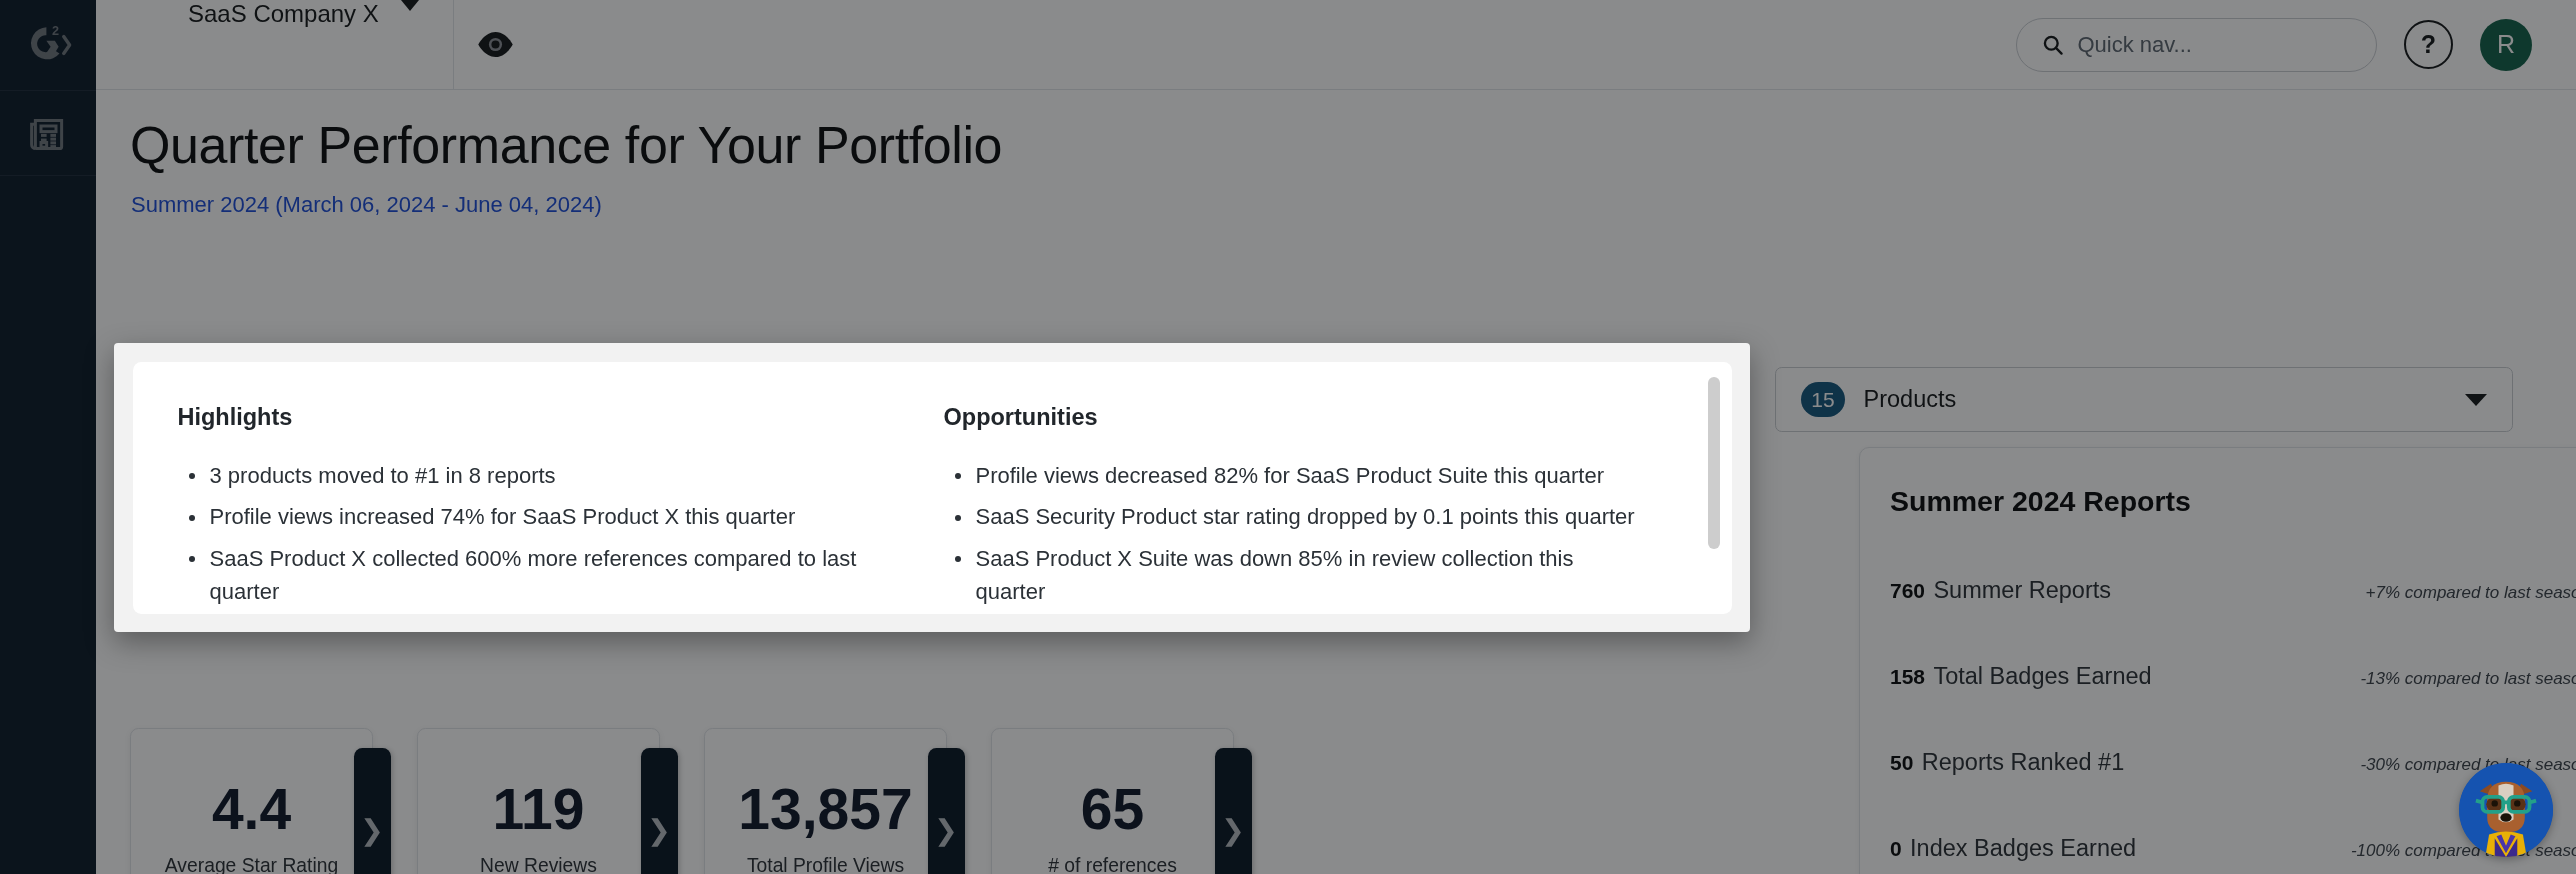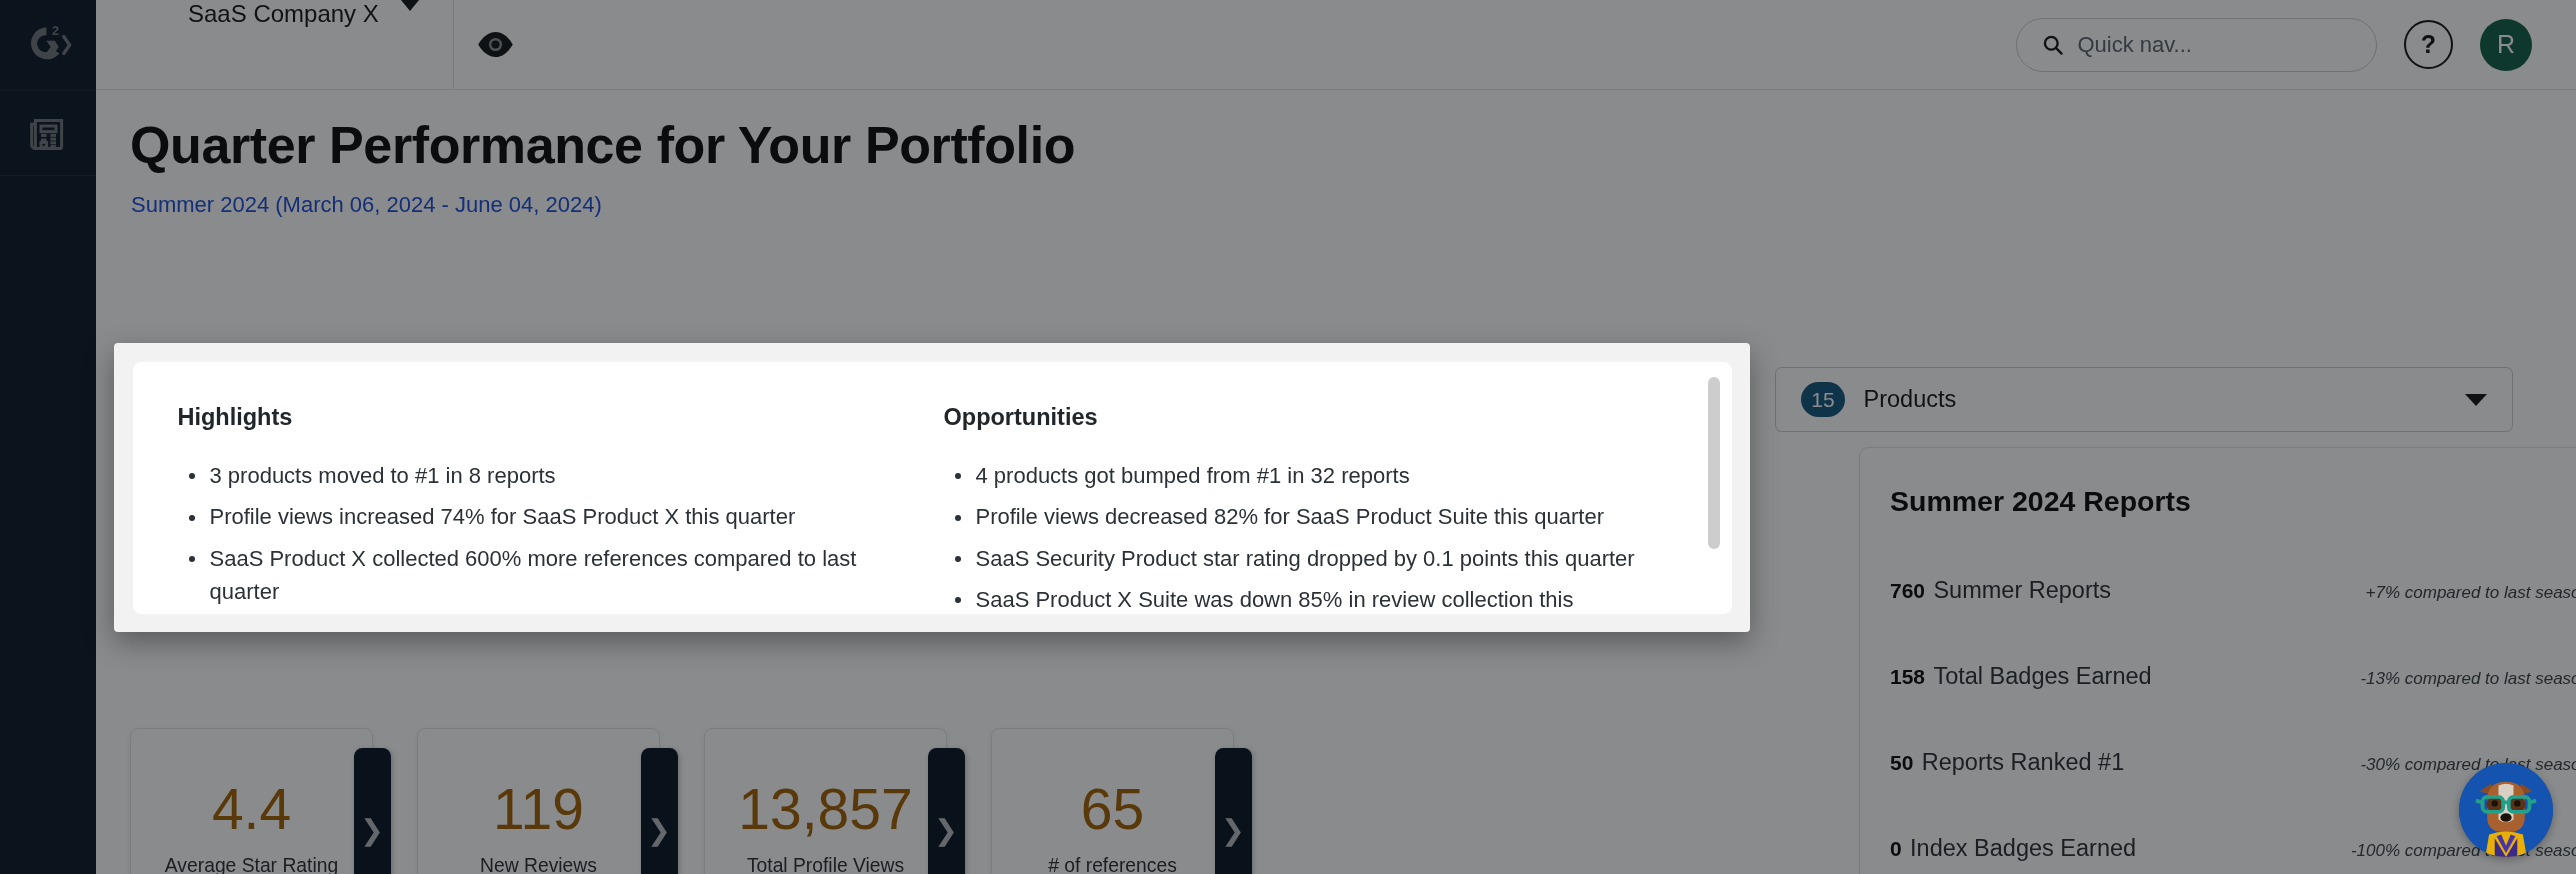--- a/index.html
+++ b/index.html
@@ -104,21 +104,21 @@
   }
 
   
   .page-body {
     position: absolute; left: 96px; top: 90px;
     width: 2480px; height: 785px;
     background: #ffffff;
   }
   .page-title {
     position: absolute; left: 34px; top: 25px;
-    font-size: 52px; font-weight: 700; color: #0b0d0e;
+    font-size: 52px; font-weight: 400; color: #0b0d0e;
     letter-spacing: -0.4px;
   }
   .page-subtitle {
     position: absolute; left: 35px; top: 102px;
     font-size: 22px; color: #1d4ed8;
   }
 
   
   .products-select {
     position: absolute; left: 1679px; top: 277px;
@@ -187,21 +187,21 @@
     position: relative;
     width: 243px; height: 202px;
     background: #ffffff;
     border: 0.8px solid #e1e4e8;
     border-radius: 8.4px;
     box-shadow: 0 2.5px 6.7px rgba(0,0,0,0.07);
     display: flex; flex-direction: column;
     align-items: center; justify-content: center;
   }
   .kpi-value {
-    font-size: 57px; font-weight: 400; color: #a16207;
+    font-size: 57px; font-weight: 700; color: #0f172a;
     line-height: 1;
   }
   .kpi-label {
     margin-top: 17px;
     font-size: 19.3px; color: #2b3137;
   }
   .kpi-arrow {
     position: absolute; right: -18.5px; top: 18.5px;
     width: 37px; height: 165px;
     background: #081726;
@@ -410,21 +410,20 @@
         <div class="col-heading">Highlights</div>
         <ul class="bullets" id="highlights-list">
             <li>3 products moved to #1 in 8 reports</li>
             <li>Profile views increased 74% for SaaS Product X this quarter</li>
             <li>SaaS Product X collected 600% more references compared to last quarter</li>
           </ul>
       </div>
       <div class="modal-col right">
         <div class="col-heading">Opportunities</div>
         <ul class="bullets" id="opportunities-list">
-            <li>4 products got bumped from #1 in 32 reports</li>
             <li>Profile views decreased 82% for SaaS Product Suite this quarter</li>
             <li>SaaS Security Product star rating dropped by 0.1 points this quarter</li>
             <li>SaaS Product X Suite was down 85% in review collection this quarter</li>
           </ul>
       </div>
       <div class="modal-scrollbar">
         <div class="modal-scrollthumb"></div>
       </div>
     </div>
   </div>

